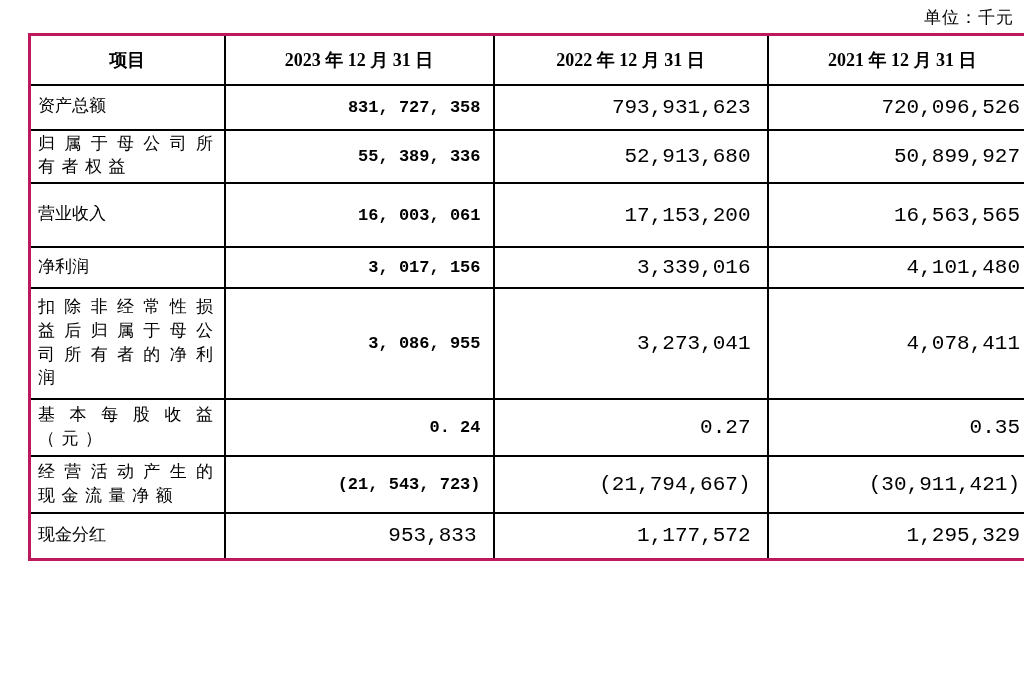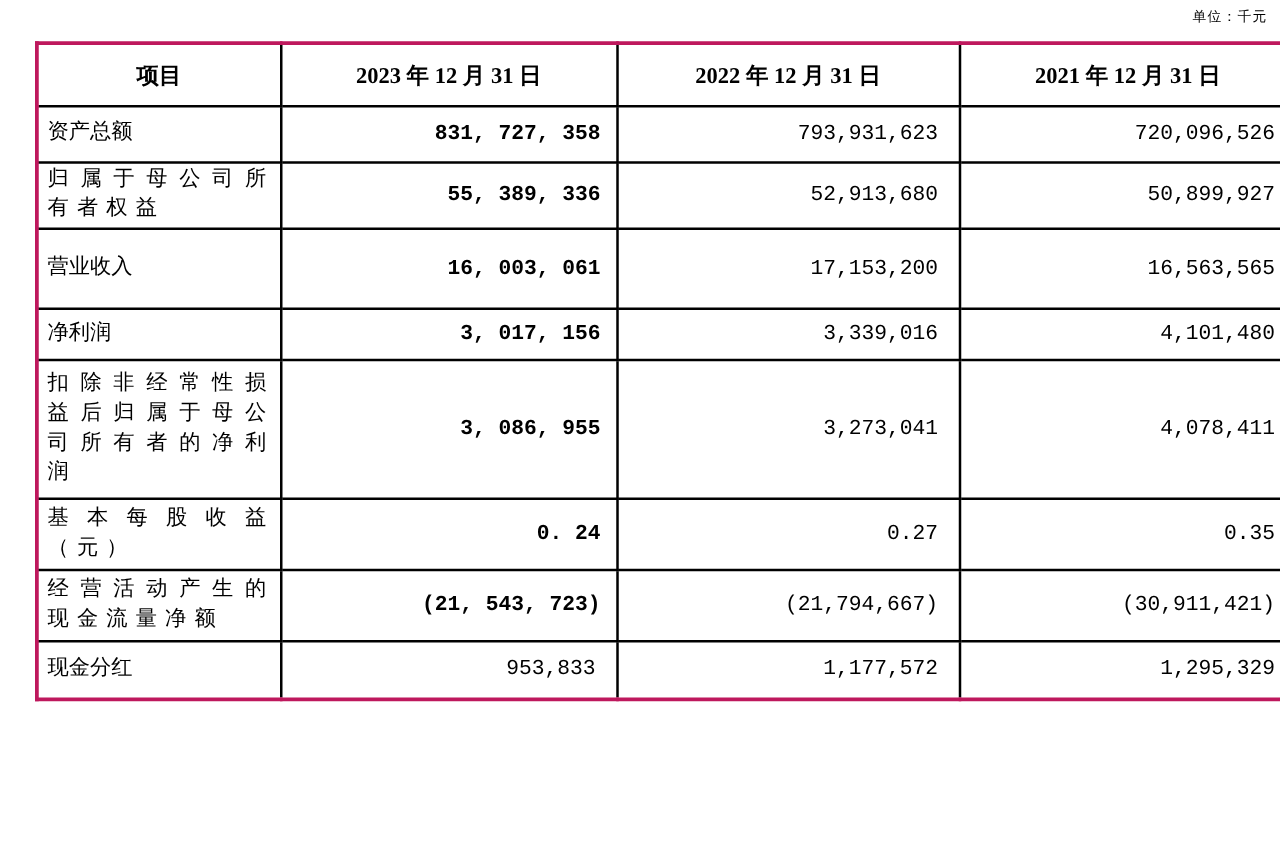--- a/index.html
+++ b/index.html
@@ -9,21 +9,21 @@
     height: 677px;
     background: #ffffff;
     font-family: "Liberation Serif", "DejaVu Serif", serif;
     color: #000000;
     overflow: hidden;
   }
   .unit-label {
     position: absolute;
     top: 6px;
     right: 10px;
-    font-size: 11px;
+    font-size: 17px;
     letter-spacing: 1px;
     margin-left: 44px;
   }
   table.fin {
     position: absolute;
     left: 8px;
     top: 33px;
     width: 1008px;
     border-collapse: collapse;
     table-layout: fixed;
@@ -54,21 +54,21 @@
   td.num-bold {
     font-family: "Liberation Sans", "DejaVu Sans", sans-serif;
     font-weight: bold;
     font-size: 17px;
     text-align: right;
     padding: 2px 12px 2px 4px;
   }
   td.num-serif {
     font-family: "Liberation Serif", "DejaVu Serif", serif;
     font-weight: normal;
-    font-size: 17px;
+    font-size: 21px;
     text-align: right;
     padding: 2px 16px 2px 4px;
   }
 </style>
 </head>
 <body>
 
 <div class="page">
 
   <div class="unit-label">单位：千元</div>

